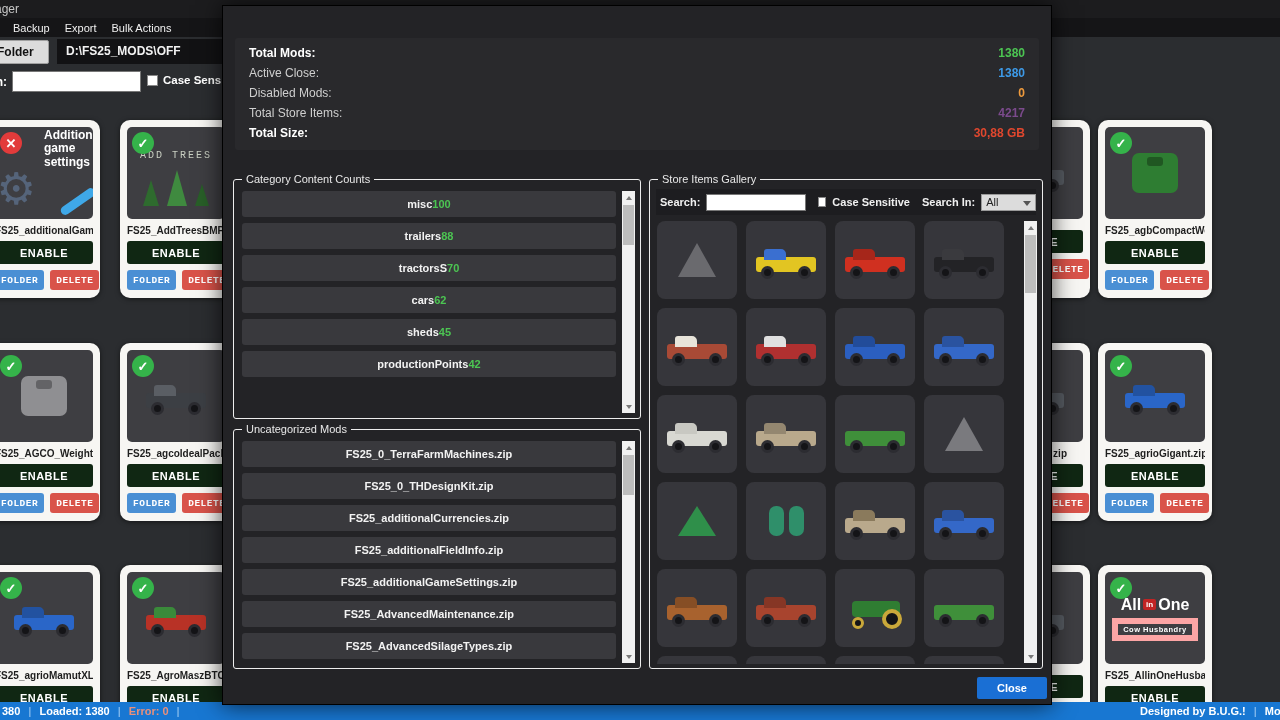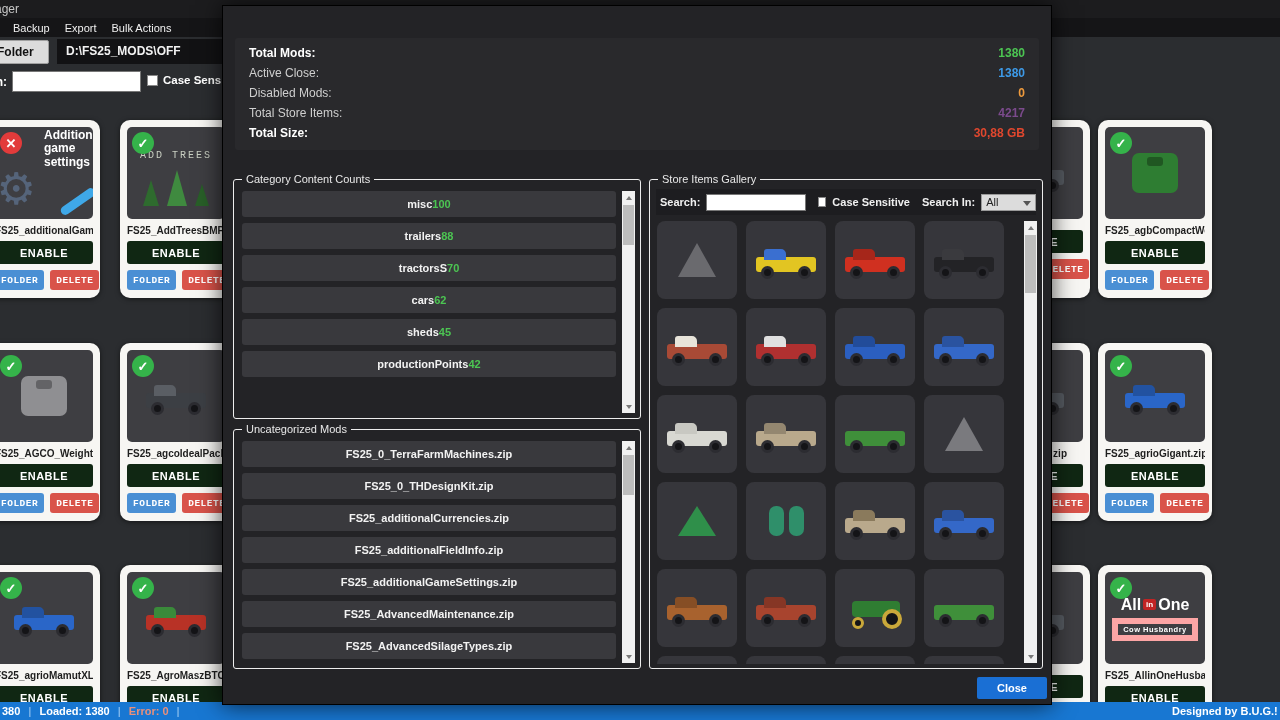--- a/index.html
+++ b/index.html
@@ -396,21 +396,21 @@
 <div id="statusbar">
   <div id="status-left">
       <span style="color: rgb(255, 255, 255);">380</span>
       <span class="ssep">|</span>
       <span style="color: rgb(255, 255, 255);">Loaded: 1380</span>
       <span class="ssep">|</span>
       <span style="color: rgb(232, 144, 124);">Error: 0</span>
       <span class="ssep">|</span>
     </div>
   <div id="status-right">
-      <span style="color: rgb(255, 255, 255); margin-left: 32px;">Designed by B.U.G.!</span>
+      <span style="color: rgb(255, 255, 255);">Designed by B.U.G.!</span>
       <span class="ssep">|</span>
       <span style="color: rgb(255, 255, 255);">Mod Version: v</span>
     </div>
 </div>
 
 <div id="dialog">
   <div class="dlg-body">
     <div id="stats-panel">
   <div class="stat-row">
     <span class="stat-label bold">Total Mods:</span>

